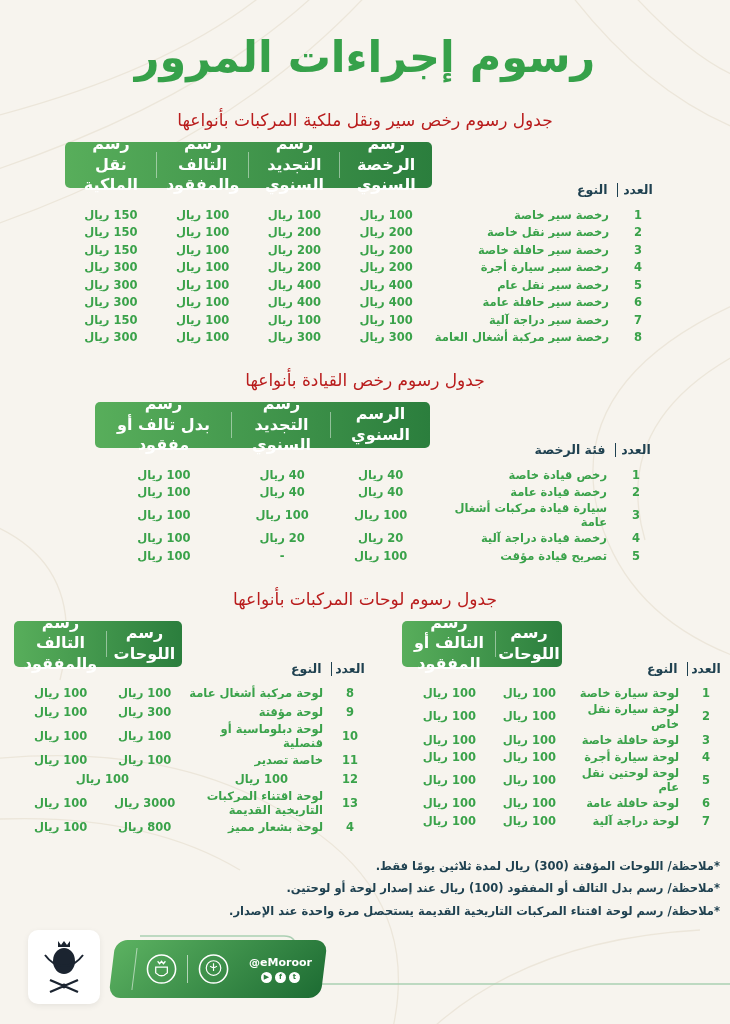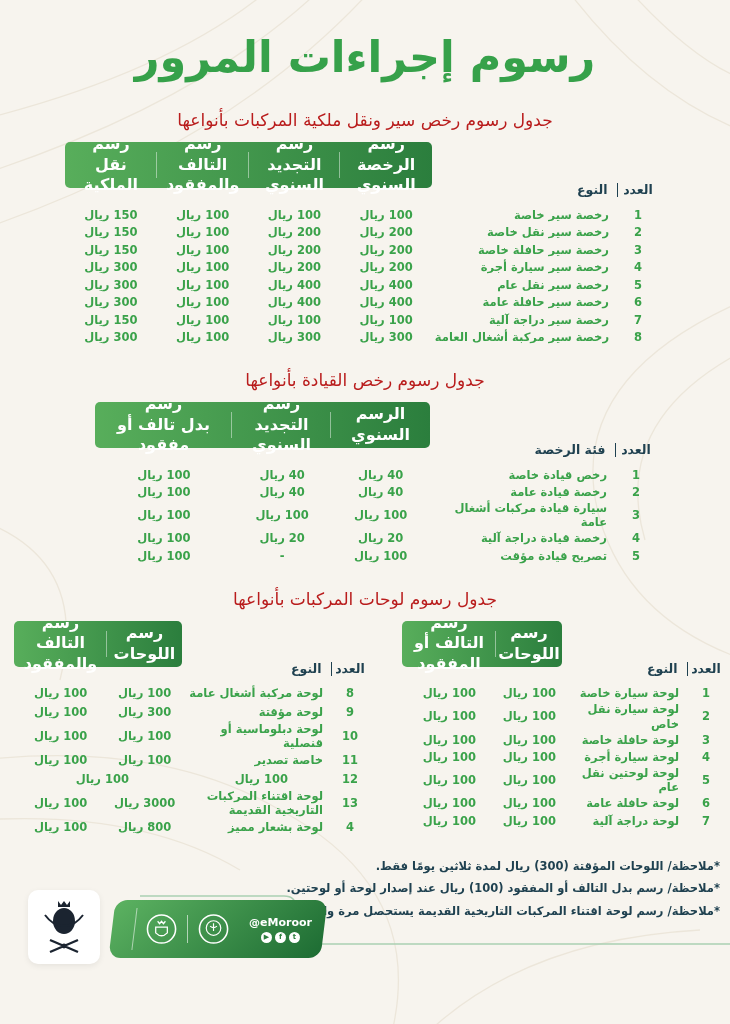--- a/index.html
+++ b/index.html
@@ -45,21 +45,21 @@
   .t3r .c-num, .t3l .c-num { width: 36px; }
   .c-type { padding-right: 9px; }
   .t1 .c-type, .t2 .c-type { width: 186px; }
   .t3r .c-type { width: 126px; } .t3l .c-type { width: 150px; text-align: right; }
   .c-fee { flex: 1; text-align: center; }
   .w14 { flex: 1.4; } .w145 { flex: 1.45; } .w125 { flex: 1.25; }
   .t3l .trow { margin-bottom: 1px; }
 
   .notes { margin: 18px 10px 0 0; color: #1f4150; font-weight: bold; font-size: 11.5px; line-height: 1.95; }
 
-  .footer { position: absolute; left: 0; right: 0; top: 886px; height: 90px; z-index: 1; }
+  .footer { position: absolute; left: 0; right: 0; top: 926px; height: 90px; z-index: 1; }
   .line-svg { position: absolute; inset: 0; }
   .emblem-card {
     position: absolute; left: 28px; top: 4px; width: 72px; height: 74px; background: #ffffff;
     border-radius: 10px; display: flex; align-items: center; justify-content: center;
     box-shadow: 0 2px 6px rgba(0,0,0,.07);
   }
   .banner { position: absolute; left: 112px; top: 14px; width: 212px; height: 58px; }
   .banner-bg { position: absolute; inset: 0; border-radius: 12px; transform: skewX(-7deg);
     background: linear-gradient(135deg, #5cb261, #1d6c33); }
   .banner-content { position: relative; height: 100%; display: flex; direction: ltr;

